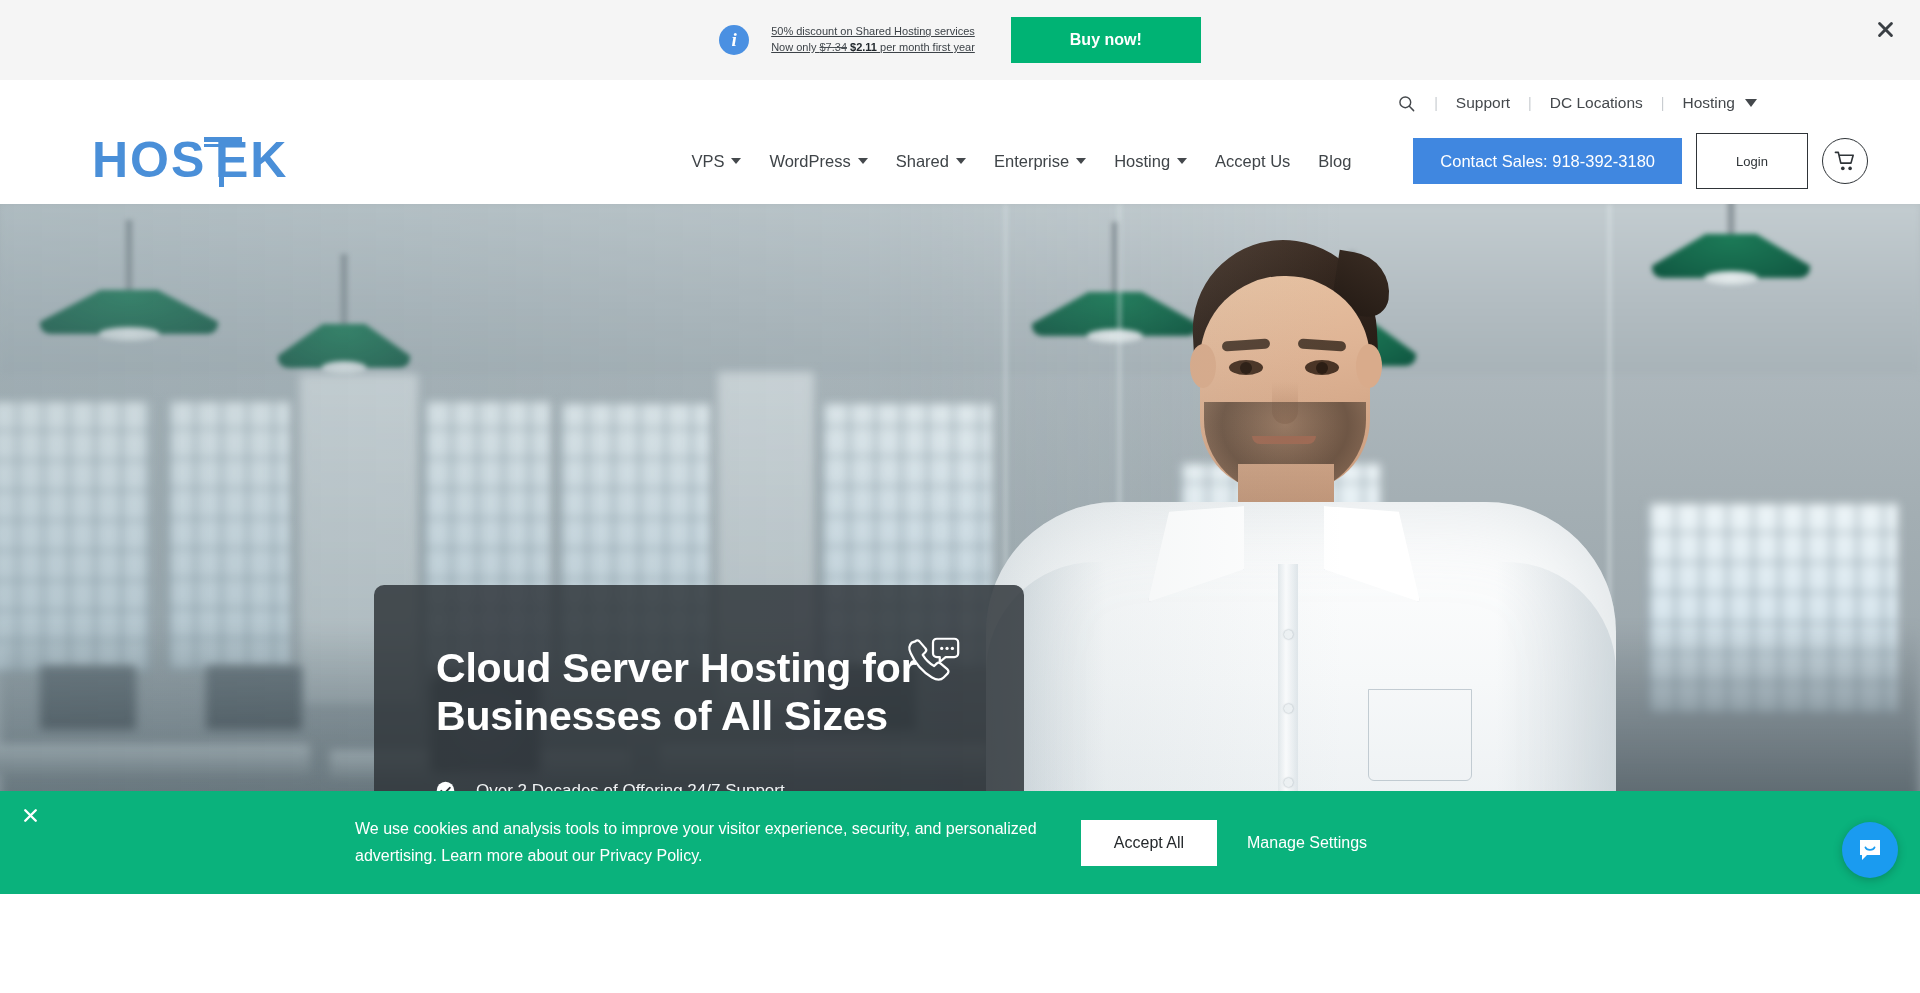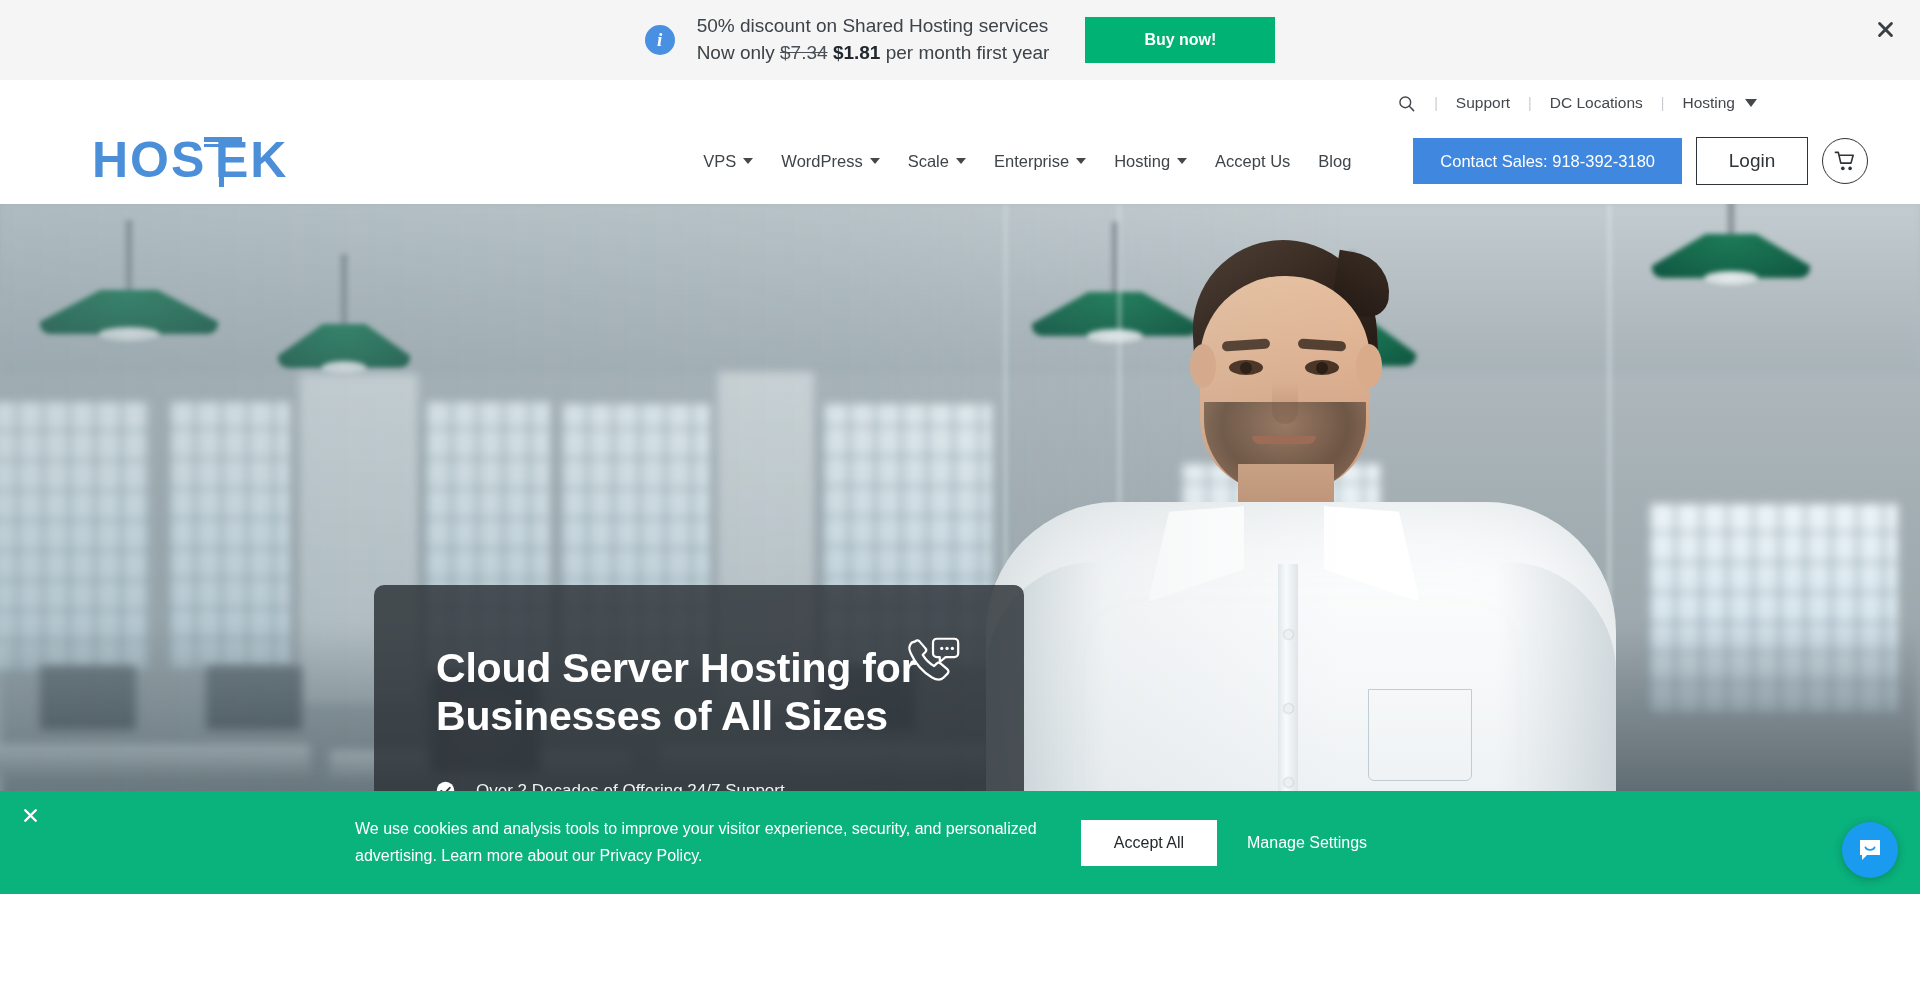--- a/index.html
+++ b/index.html
@@ -22,21 +22,21 @@
   }
   .promo-inner { display: flex; align-items: center; gap: 22px; }
   .info-icon {
     width: 30px; height: 30px; border-radius: 50%;
     background: #4a90e2; color: #fff;
     display: flex; align-items: center; justify-content: center;
     font-family: "Liberation Serif", serif;
     font-weight: bold; font-size: 19px; font-style: italic;
     flex: 0 0 auto;
   }
-  .promo-text { font-size: 19px; color: #3d4348; line-height: 1.42; }
+  .promo-text { font-size: 11px; color: #3d4348; line-height: 1.42; text-decoration: underline; }
   .promo-text .old { text-decoration: line-through; color: #4a5055; }
   .promo-text .new { font-weight: bold; color: #22282d; }
   .buy-now {
     background: #00b374; color: #fff; border: none;
     width: 190px; height: 46px; font-size: 16px; font-weight: bold;
     cursor: pointer; font-family: "Liberation Sans", sans-serif;
   }
   .promo-close {
     position: absolute; right: 18px; top: 12px;
     width: 34px; height: 34px; border: none; background: transparent;
@@ -76,21 +76,21 @@
   }
 
   .header-actions { display: flex; align-items: center; gap: 14px; margin-left: 48px; }
   .btn-contact-sales {
     background: #4087e0; color: #fff; border: none;
     height: 46px; padding: 0 27px; font-size: 16.5px; cursor: pointer;
     font-family: "Liberation Sans", sans-serif; white-space: nowrap;
   }
   .btn-login {
     background: #fff; color: #2f3438; border: 1.6px solid #2f3438;
-    height: 48px; width: 112px; font-size: 19px; cursor: pointer;
+    height: 56px; width: 112px; font-size: 13px; cursor: pointer;
     font-family: "Liberation Sans", sans-serif;
   }
   .cart-btn {
     width: 46px; height: 46px; border-radius: 50%;
     border: 1.6px solid #2f3438; background: #fff; cursor: pointer;
     display: flex; align-items: center; justify-content: center;
   }
   .cart-btn svg { width: 23px; height: 23px; }
 
   
@@ -259,21 +259,21 @@
   .chat-launcher svg { width: 28px; height: 28px; }
 </style>
 </head>
 <body>
 
 <div class="promo-bar">
   <div class="promo-inner">
     <div class="info-icon">i</div>
     <div class="promo-text">
       <div>50% discount on Shared Hosting services</div>
-      <div><span>Now only </span><span class="old">$7.34</span> <span class="new">$1.81</span><span> per month first year</span></div>
+      <div><span>Now only </span><span class="old">$7.34</span> <span class="new">$2.11</span><span> per month first year</span></div>
     </div>
   </div>
   <button class="buy-now">Buy now!</button>
   <button class="promo-close">
     <svg viewBox="0 0 20 20">
         <path d="M3 3 L17 17 M17 3 L3 17" stroke="#3a3f44" stroke-width="3.4" stroke-linecap="round"></path>
       </svg>
   </button>
 </div>
 
@@ -310,21 +310,21 @@
     <nav class="main-nav">
       <a class="nav-link">
         <span>VPS</span>
         <span class="caret-dn"></span>
       </a>
       <a class="nav-link">
         <span>WordPress</span>
         <span class="caret-dn"></span>
       </a>
       <a class="nav-link">
-        <span>Scale</span>
+        <span>Shared</span>
         <span class="caret-dn"></span>
       </a>
       <a class="nav-link">
         <span>Enterprise</span>
         <span class="caret-dn"></span>
       </a>
       <a class="nav-link">
         <span>Hosting</span>
         <span class="caret-dn"></span>
       </a>

